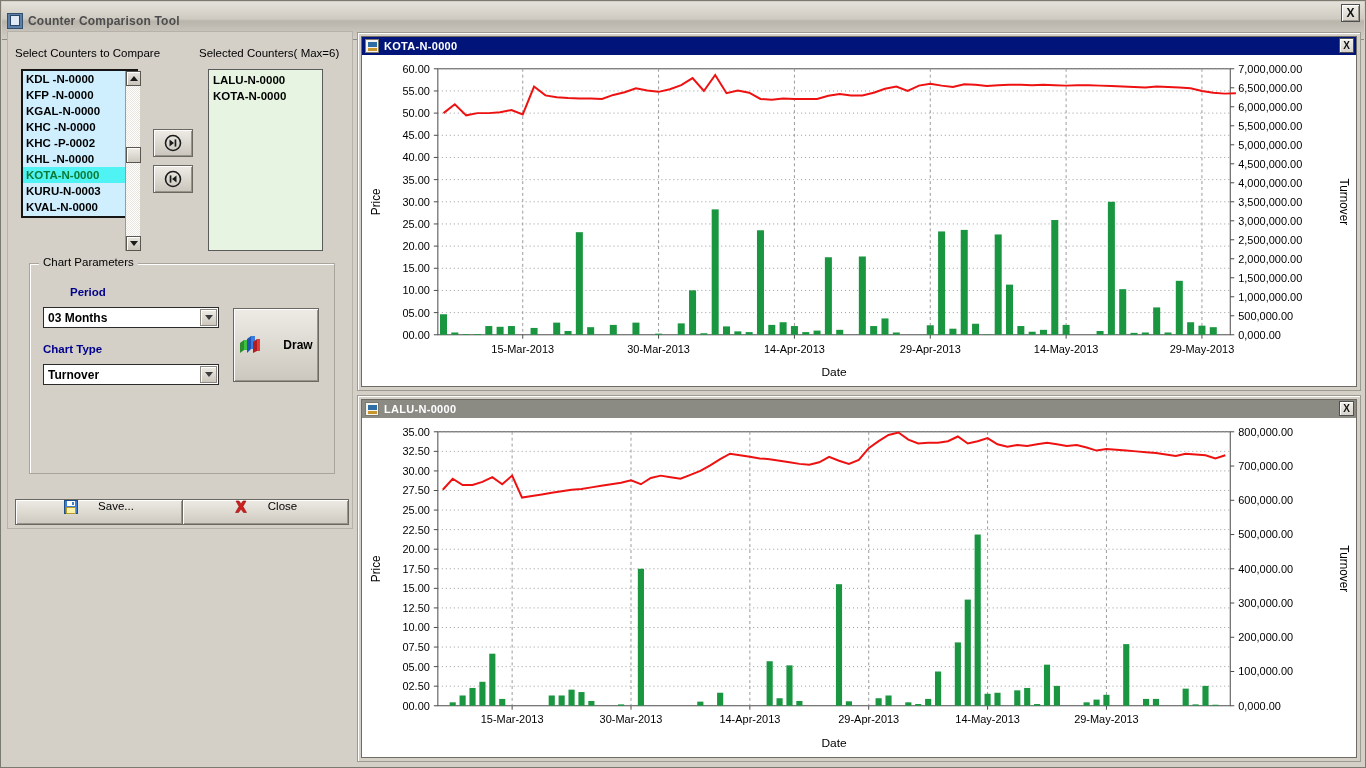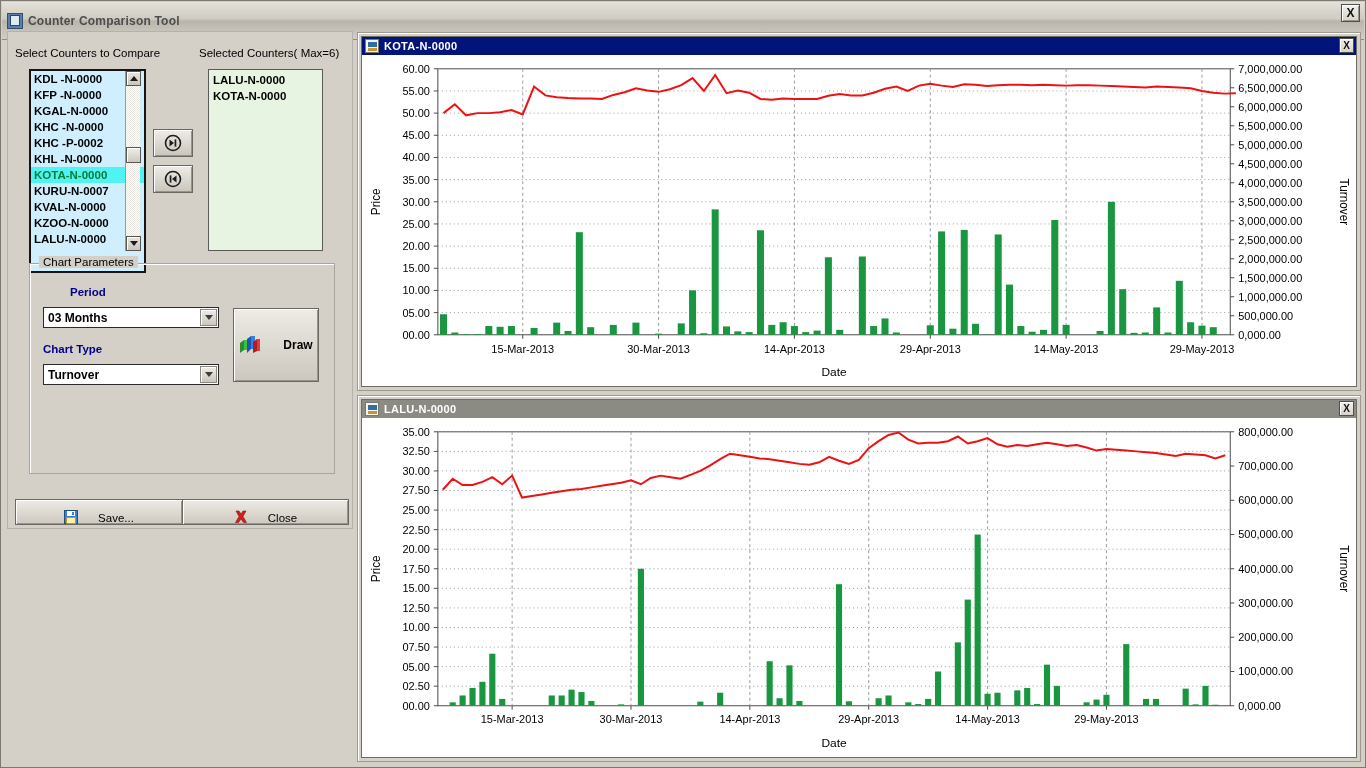--- a/index.html
+++ b/index.html
@@ -56,22 +56,22 @@
     position: absolute; left: 6px; top: 30px;
     width: 346px; height: 498px;
     background: #d4d0c8;
     border: 1px solid #b6b2a9;
   }
 
   .list-caption { position: absolute; left: 14px; top: 46px; font-size: 11.5px; text-align: center; }
   .sel-caption  { position: absolute; left: 198px; top: 46px; font-size: 11.5px; }
 
   .listbox {
-    position: absolute; left: 28px; top: 68px;
-    width: 117px; height: 204px;
+    position: absolute; left: 20px; top: 68px;
+    width: 117px; height: 149px;
     background: #cfefff;
     border: 2px solid #151515;
     overflow: hidden;
   }
   .listbox .row {
     height: 16px; line-height: 16px;
     font-size: 11.5px; font-weight: bold; color: #000;
     padding-left: 3px; white-space: nowrap; cursor: default;
   }
   .listbox .row.sel { background: #4ff3f3; color: #0b7a33; }
@@ -195,21 +195,21 @@
   .btnbar {
     position: absolute; left: 14px; top: 498px;
     width: 334px; height: 26px;
     display: flex;
   }
   .btn {
     flex: 1 1 50%;
     background: linear-gradient(180deg,#eeebe5,#cdc9c0);
     border: 1px solid #6b6862;
     box-shadow: inset 1px 1px 0 #ffffff, inset -1px -1px 0 #97948c;
-    display: flex; align-items: flex-end; justify-content: center; gap: 20px;
+    display: flex; align-items: flex-start; justify-content: center; gap: 20px;
     font-size: 11.5px; color: #000; cursor: pointer;
   }
   .btn:first-child { border-right: none; }
 
   
   .chartshell {
     position: absolute; left: 356px;
     width: 1004px;
     background: #d4d0c8;
     border: 1px solid #9d9a92;
@@ -280,21 +280,21 @@
   <div class="sel-caption">Selected Counters( Max=6)</div>
 
   <div class="listbox" id="availableList">
       <div class="row">KDL -N-0000</div>
       <div class="row">KFP -N-0000</div>
       <div class="row">KGAL-N-0000</div>
       <div class="row">KHC -N-0000</div>
       <div class="row">KHC -P-0002</div>
       <div class="row">KHL -N-0000</div>
       <div class="row sel">KOTA-N-0000</div>
-      <div class="row">KURU-N-0007</div>
+      <div class="row">KURU-N-0003</div>
       <div class="row">KVAL-N-0000</div>
       <div class="row">KZOO-N-0000</div>
       <div class="row">LALU-N-0000</div>
     </div>
 
   <div class="scroll">
     <div class="arw">
         <i class="tri up"></i>
       </div>
     <div class="thumb"></div>

